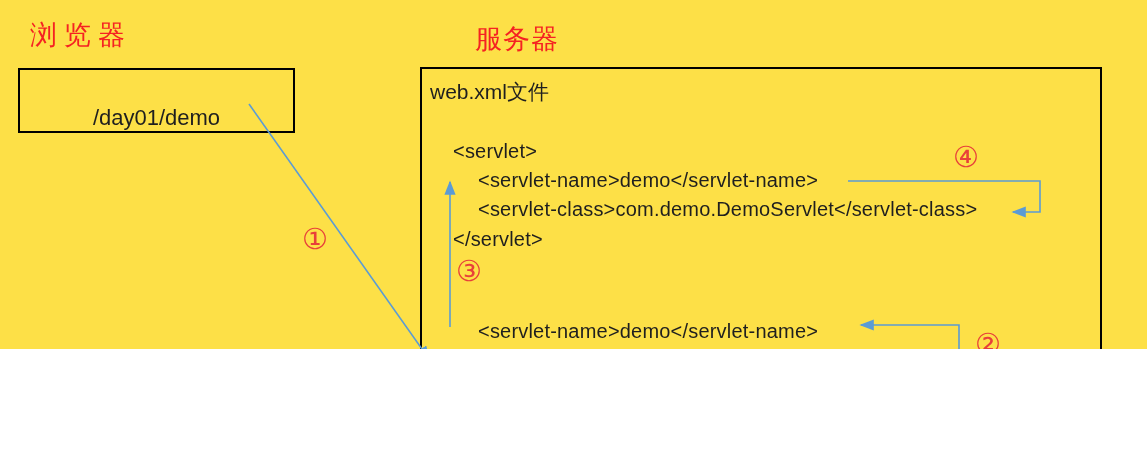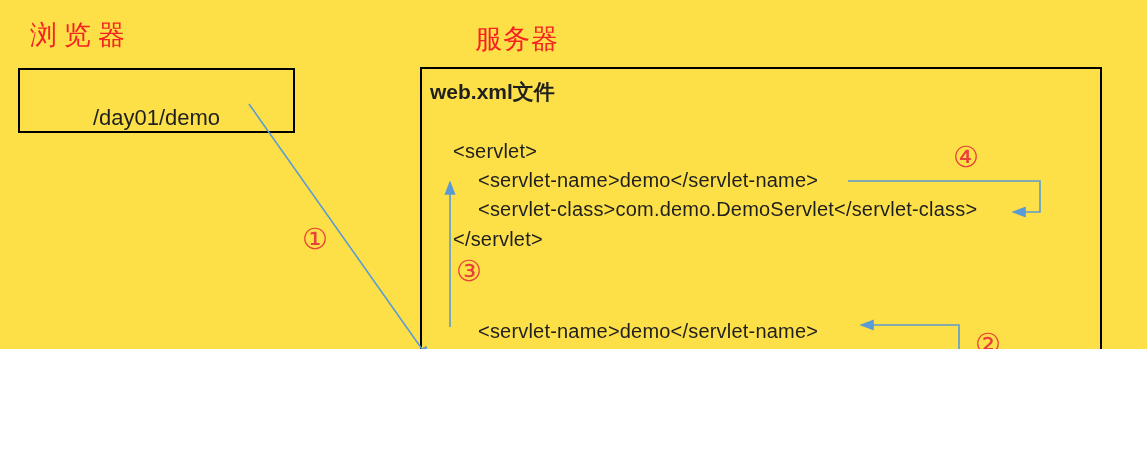--- a/index.html
+++ b/index.html
@@ -46,21 +46,20 @@
     position: absolute;
     left: 420px; top: 67px;
     width: 678px; height: 337px;
     border: 2px solid #000000;
   }
   #webxml-title {
     position: absolute;
     left: 8px; top: 9px;
     font-size: 21px;
     color: #1f1f1f;
-    font-weight: bold;
   }
   .code-line {
     position: absolute;
     font-size: 20px;
     color: #1f1f1f;
     white-space: nowrap;
     letter-spacing: 0.2px;
     line-height: 24px;
     margin-left: 24px;
   }

